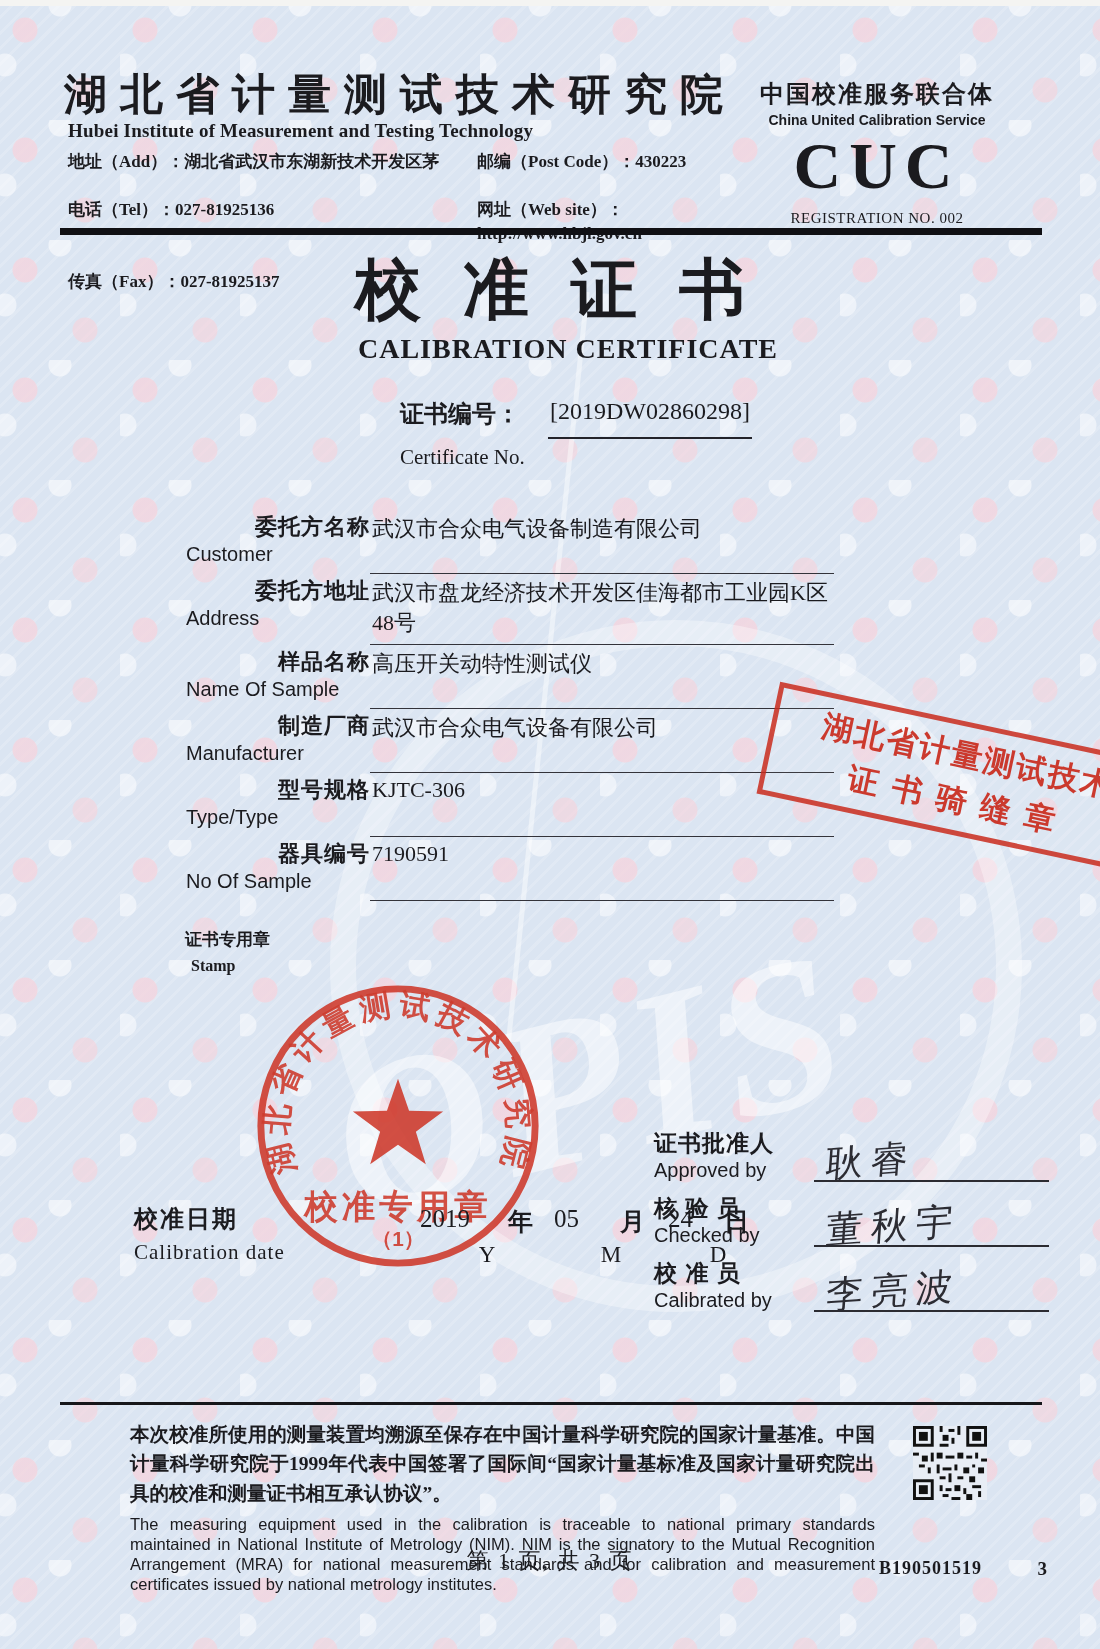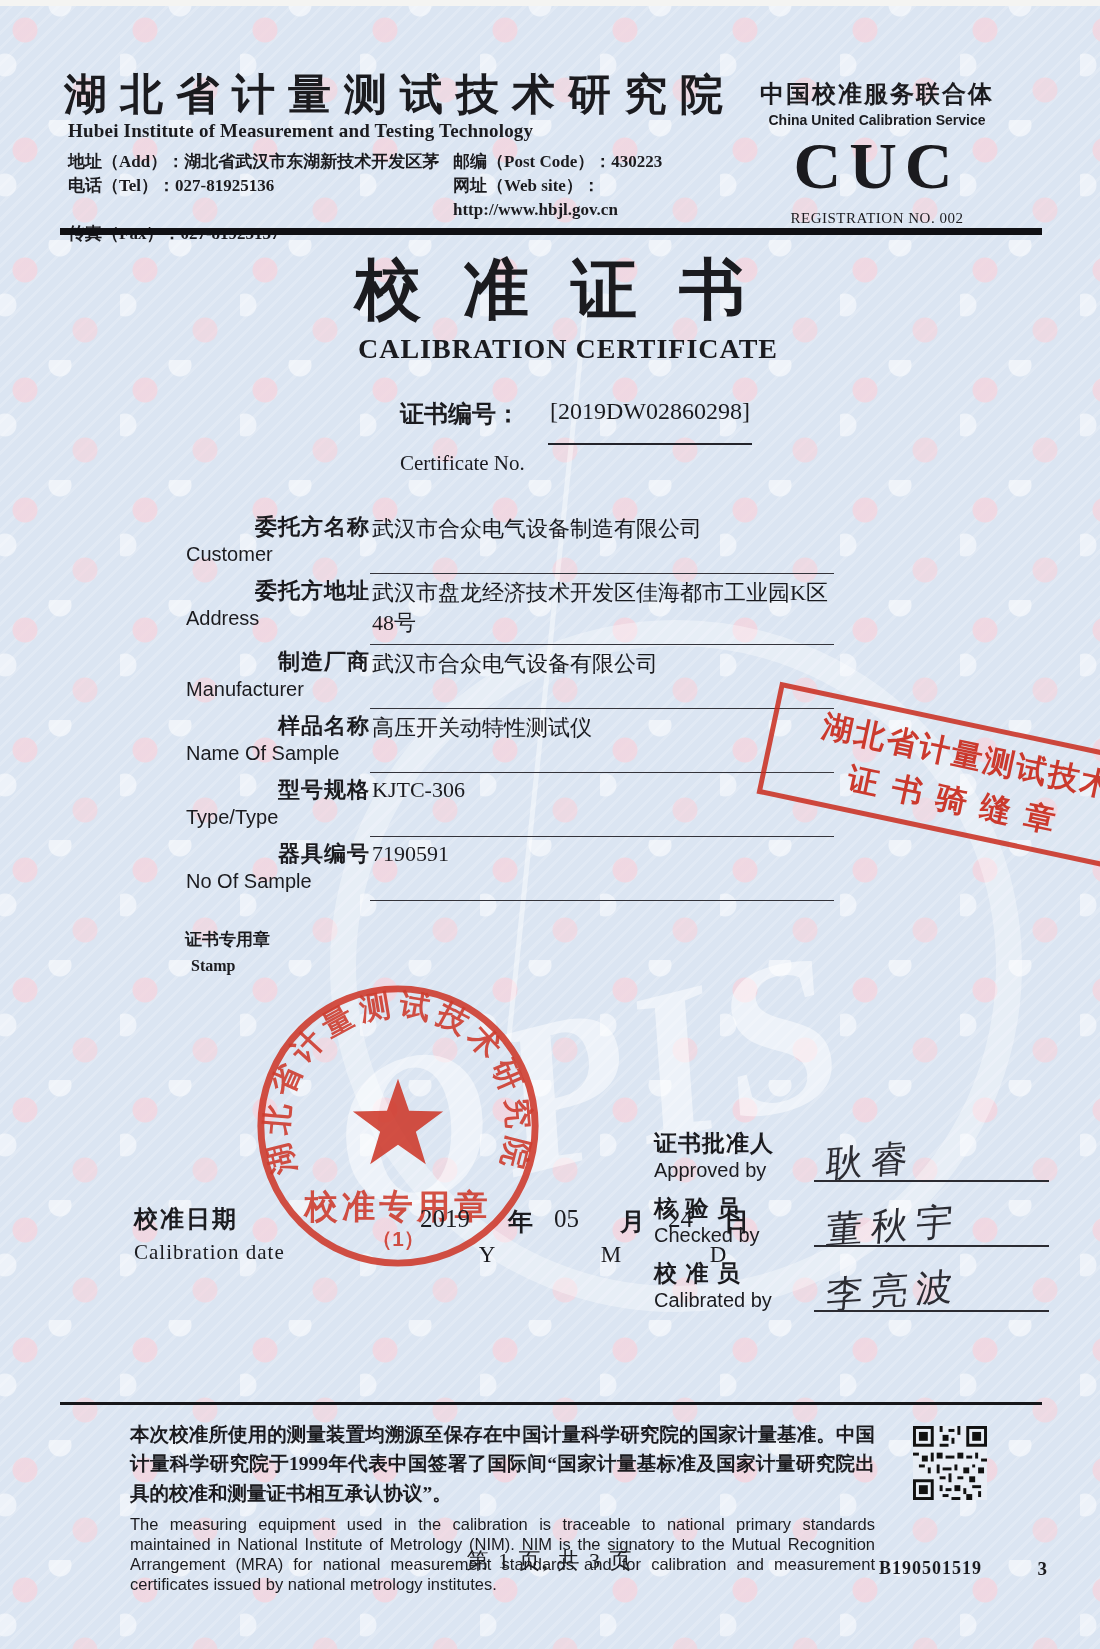--- a/index.html
+++ b/index.html
@@ -27,34 +27,34 @@
     position:absolute;left:330px;top:960px;
     font-family:"Liberation Serif", serif;
     font-size:215px;font-weight:bold;font-style:italic;
     color:rgba(255,255,255,.5);letter-spacing:8px;
     transform:rotate(-14deg);white-space:nowrap;
   }
   
   .inst-cn{position:absolute;left:64px;top:66px;font-family:"Liberation Sans", sans-serif;font-weight:bold;font-size:43px;letter-spacing:13px;white-space:nowrap;}
   .inst-en{position:absolute;left:68px;top:120px;font-weight:bold;font-size:19px;letter-spacing:.2px;}
   .contact{position:absolute;left:68px;top:150px;width:640px;font-size:17px;line-height:1.42;font-weight:600;}
-  .contact-grid{display:grid;grid-template-columns:385px 255px;}
+  .contact-grid{display:grid;grid-template-columns:385px 255px;gap:24px;}
   .cuc{position:absolute;right:58px;top:78px;width:330px;text-align:center;}
   .cuc-cn{font-family:"Liberation Sans", sans-serif;font-weight:bold;font-size:24px;letter-spacing:2px;white-space:nowrap;}
   .cuc-en{font-family:"Liberation Sans", sans-serif;font-weight:bold;font-size:14px;margin-top:2px;}
   .cuc-logo{font-size:66px;letter-spacing:8px;font-weight:600;}
   .cuc-reg{font-size:15px;margin-top:6px;letter-spacing:.5px;}
   .bar{position:absolute;left:60px;right:58px;top:228px;height:7px;background:#101014;}
   
   .title-cn{position:absolute;left:0;top:245px;width:100%;text-align:center;font-size:66px;font-weight:bold;letter-spacing:42px;text-indent:42px;}
   .title-en{position:absolute;left:18px;top:333px;width:100%;text-align:center;font-size:28px;font-weight:bold;letter-spacing:1px;}
   
   .certno{position:absolute;left:400px;top:398px;}
   .certno .lab-cn{font-family:"Liberation Sans", sans-serif;font-weight:bold;font-size:24px;display:inline-block;vertical-align:top;}
-  .certno .val{display:inline-block;font-size:24px;margin-left:28px;border-bottom:2px solid #23232a;padding:0 2px 18px 2px;vertical-align:top;}
+  .certno .val{display:inline-block;font-size:24px;margin-left:28px;border-bottom:2px solid #23232a;padding:0 2px 12px 2px;vertical-align:top;}
   .certno .lab-en{font-size:21px;margin-top:6px;}
   
   .fields{position:absolute;left:186px;top:512px;width:648px;}
   .frow{display:flex;align-items:flex-start;min-height:62px;margin-bottom:2px;}
   .flab{width:184px;flex:0 0 184px;font-family:"Liberation Sans", sans-serif;}
   .flab .cn{font-size:22px;font-weight:bold;letter-spacing:1px;text-align:right;}
   .flab .en{font-size:20px;margin-top:1px;}
   .fval{flex:1;font-size:22px;border-bottom:1.5px solid #33333a;min-height:50px;padding:2px 2px 6px 2px;align-self:stretch;}
   
   .stamp-label{position:absolute;left:185px;top:928px;font-size:17px;font-weight:600;}
@@ -155,31 +155,31 @@
     </div>
     <div class="frow">
       <div class="flab">
         <div class="cn">委托方地址</div>
         <div class="en">Address</div>
       </div>
       <div class="fval">武汉市盘龙经济技术开发区佳海都市工业园K区48号</div>
     </div>
     <div class="frow">
       <div class="flab">
+        <div class="cn">样品名称</div>
+        <div class="en">Name Of Sample</div>
+      </div>
+      <div class="fval">高压开关动特性测试仪</div>
+    </div>
+    <div class="frow">
+      <div class="flab">
         <div class="cn">制造厂商</div>
         <div class="en">Manufacturer</div>
       </div>
       <div class="fval">武汉市合众电气设备有限公司</div>
-    </div>
-    <div class="frow">
-      <div class="flab">
-        <div class="cn">样品名称</div>
-        <div class="en">Name Of Sample</div>
-      </div>
-      <div class="fval">高压开关动特性测试仪</div>
     </div>
     <div class="frow">
       <div class="flab">
         <div class="cn">型号规格</div>
         <div class="en">Type/Type</div>
       </div>
       <div class="fval">KJTC-306</div>
     </div>
     <div class="frow">
       <div class="flab">

